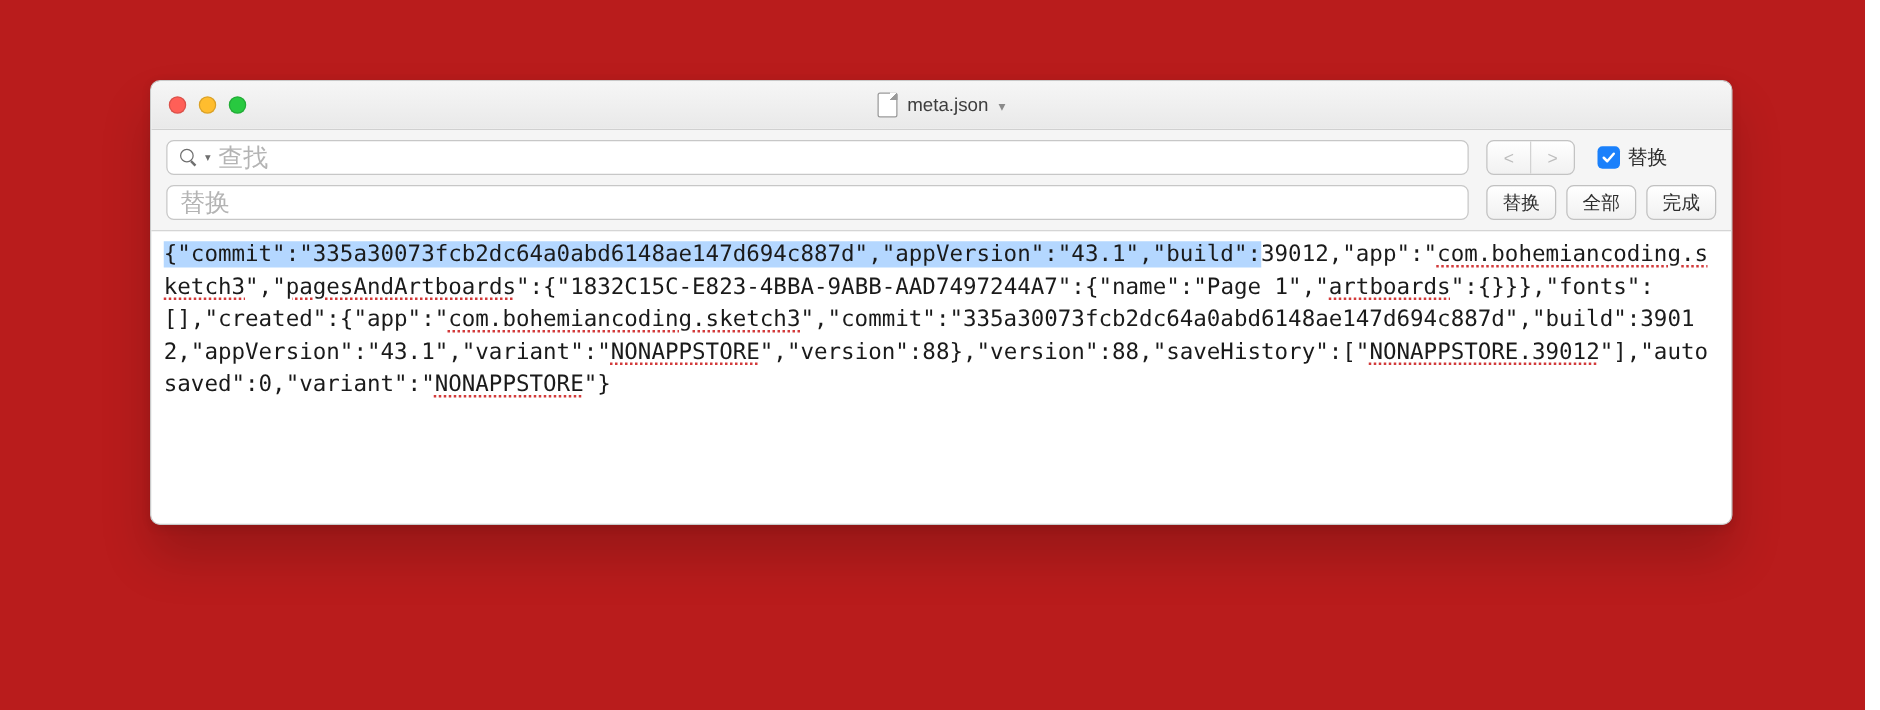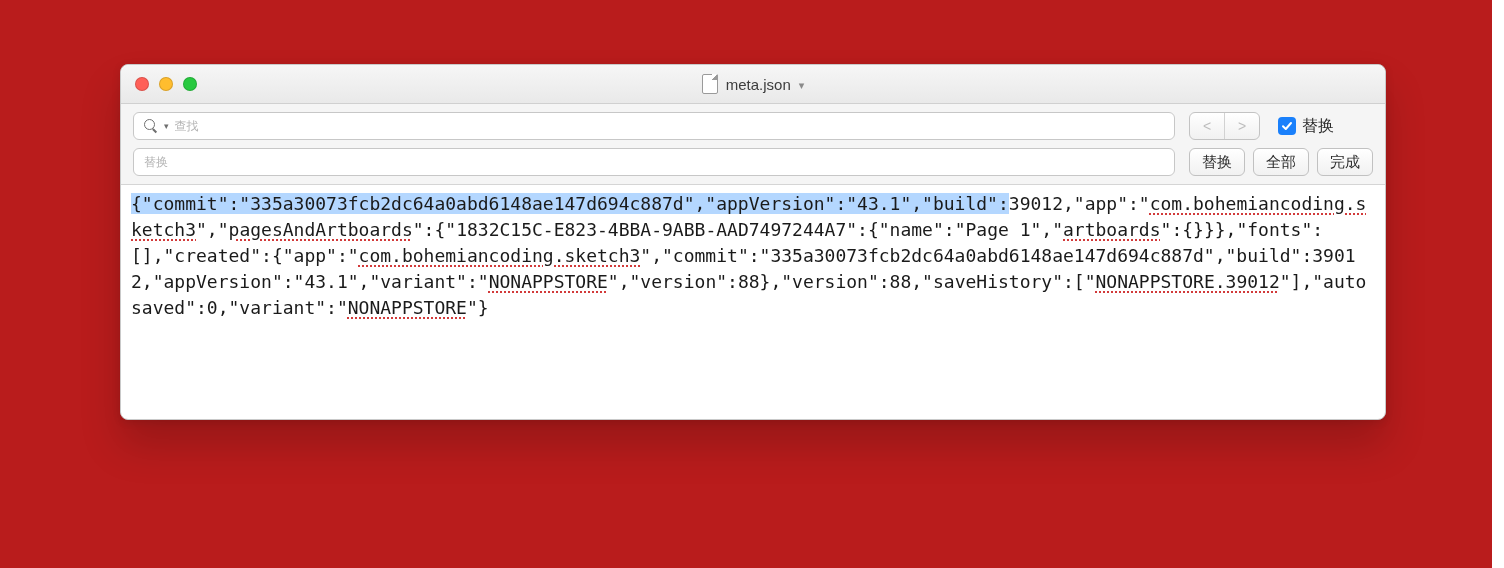--- a/index.html
+++ b/index.html
@@ -142,21 +142,21 @@
     transform: rotate(45deg);
     transform-origin: left center;
   }
   .searchbox .dd {
     font-size: 9px;
     color: #6f6f6f;
     margin: 0 6px 0 2px;
   }
   .placeholder {
     color: #b4b4b4;
-    font-size: 12px;
+    font-size: 20px;
   }
   .right-group-1 {
     grid-column: 2 / 3;
     display: flex;
     align-items: center;
     gap: 18px;
   }
   .right-group-2 {
     grid-column: 2 / 3;
     display: flex;

